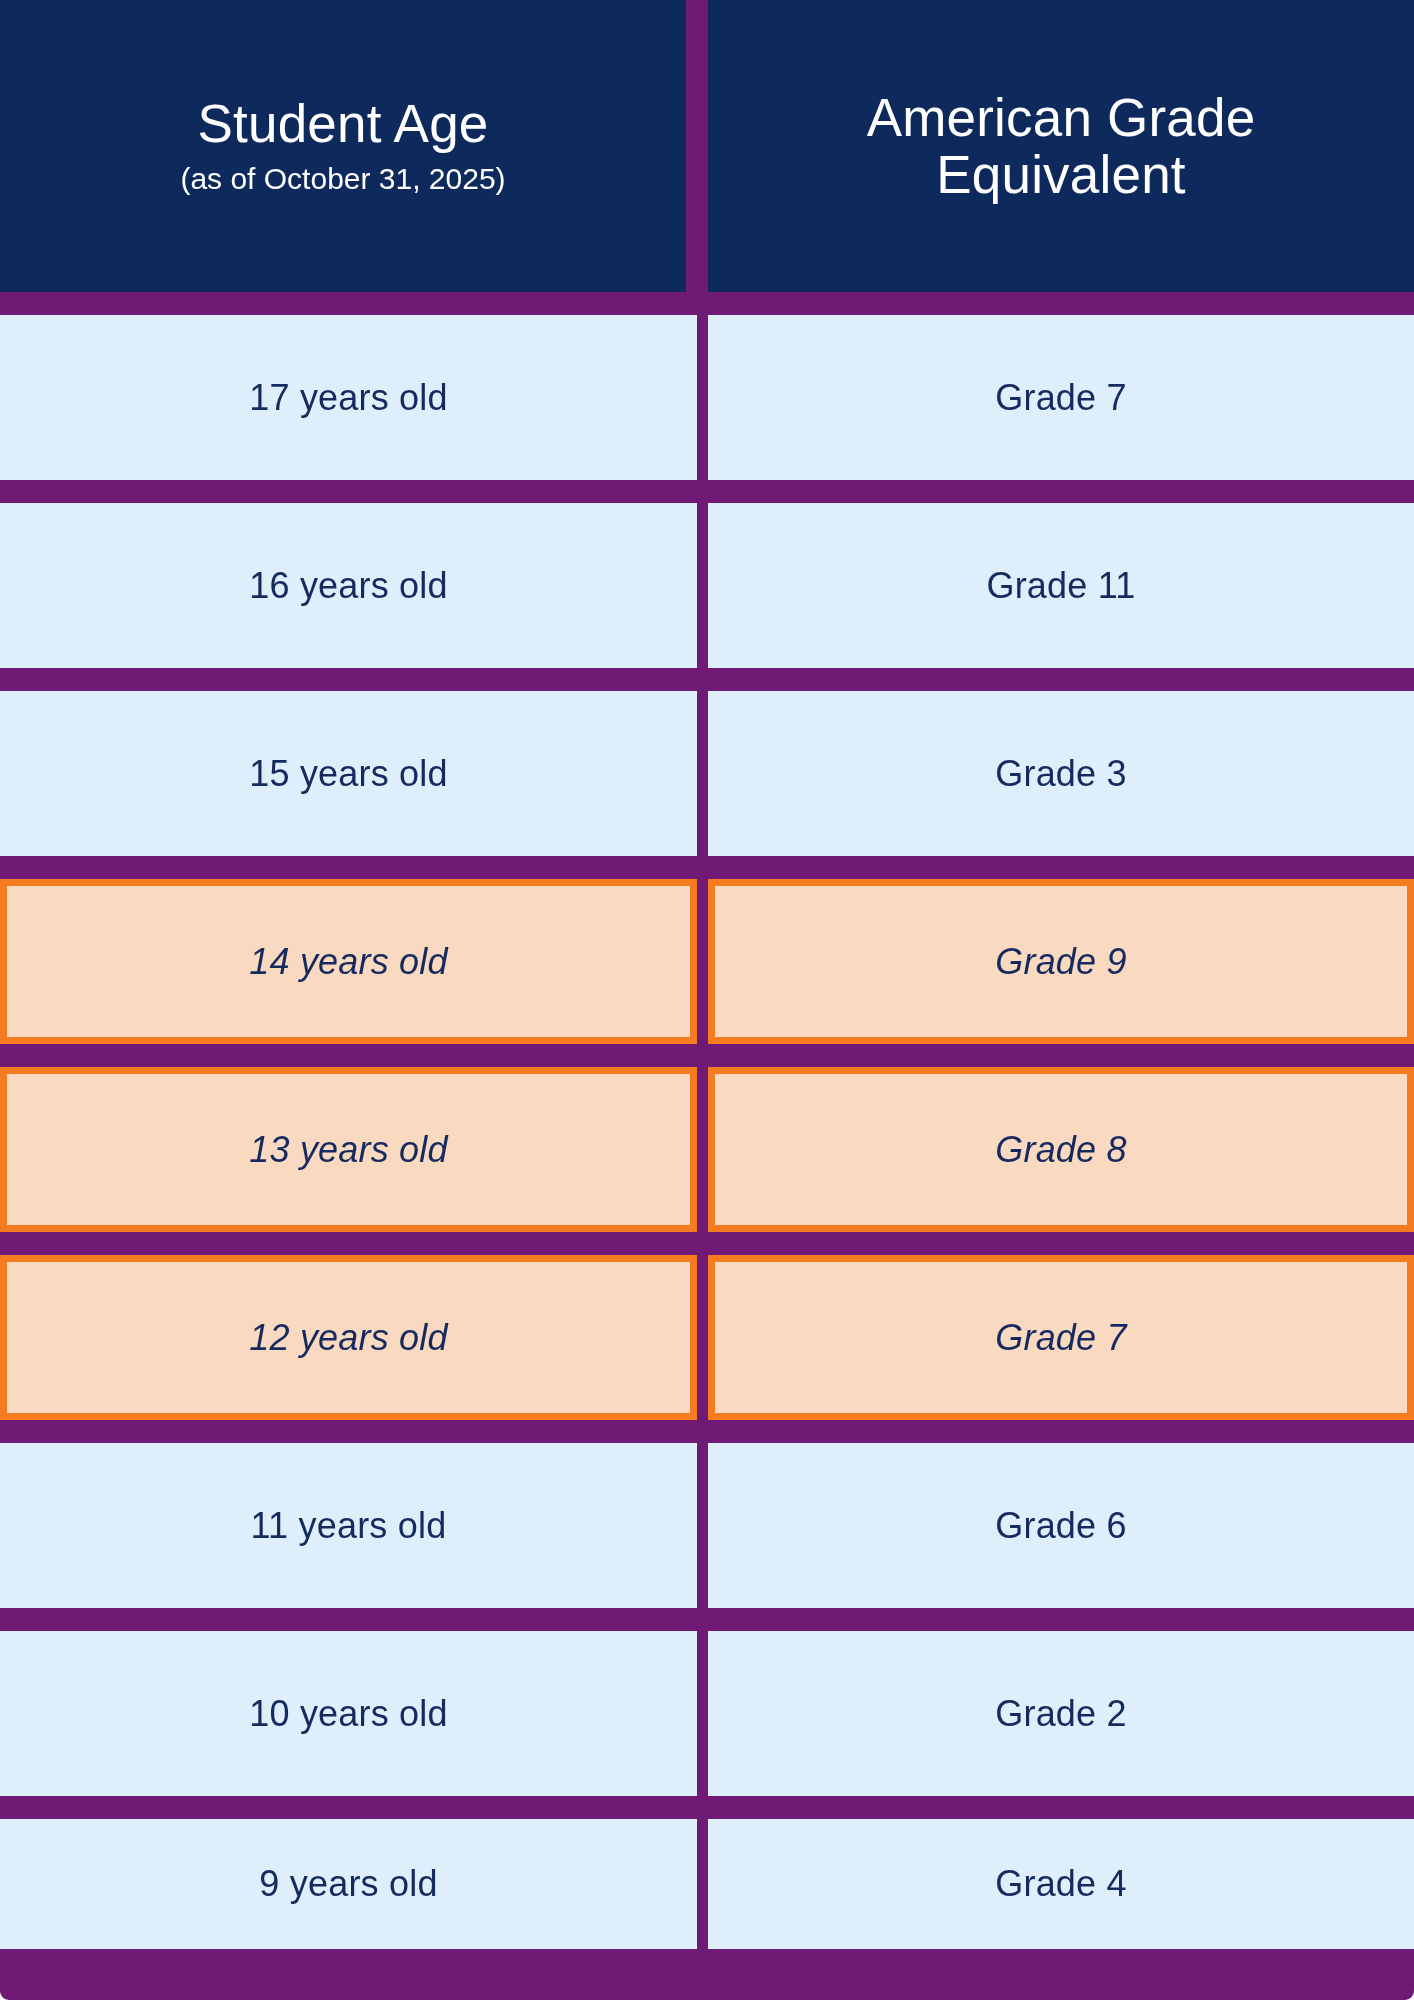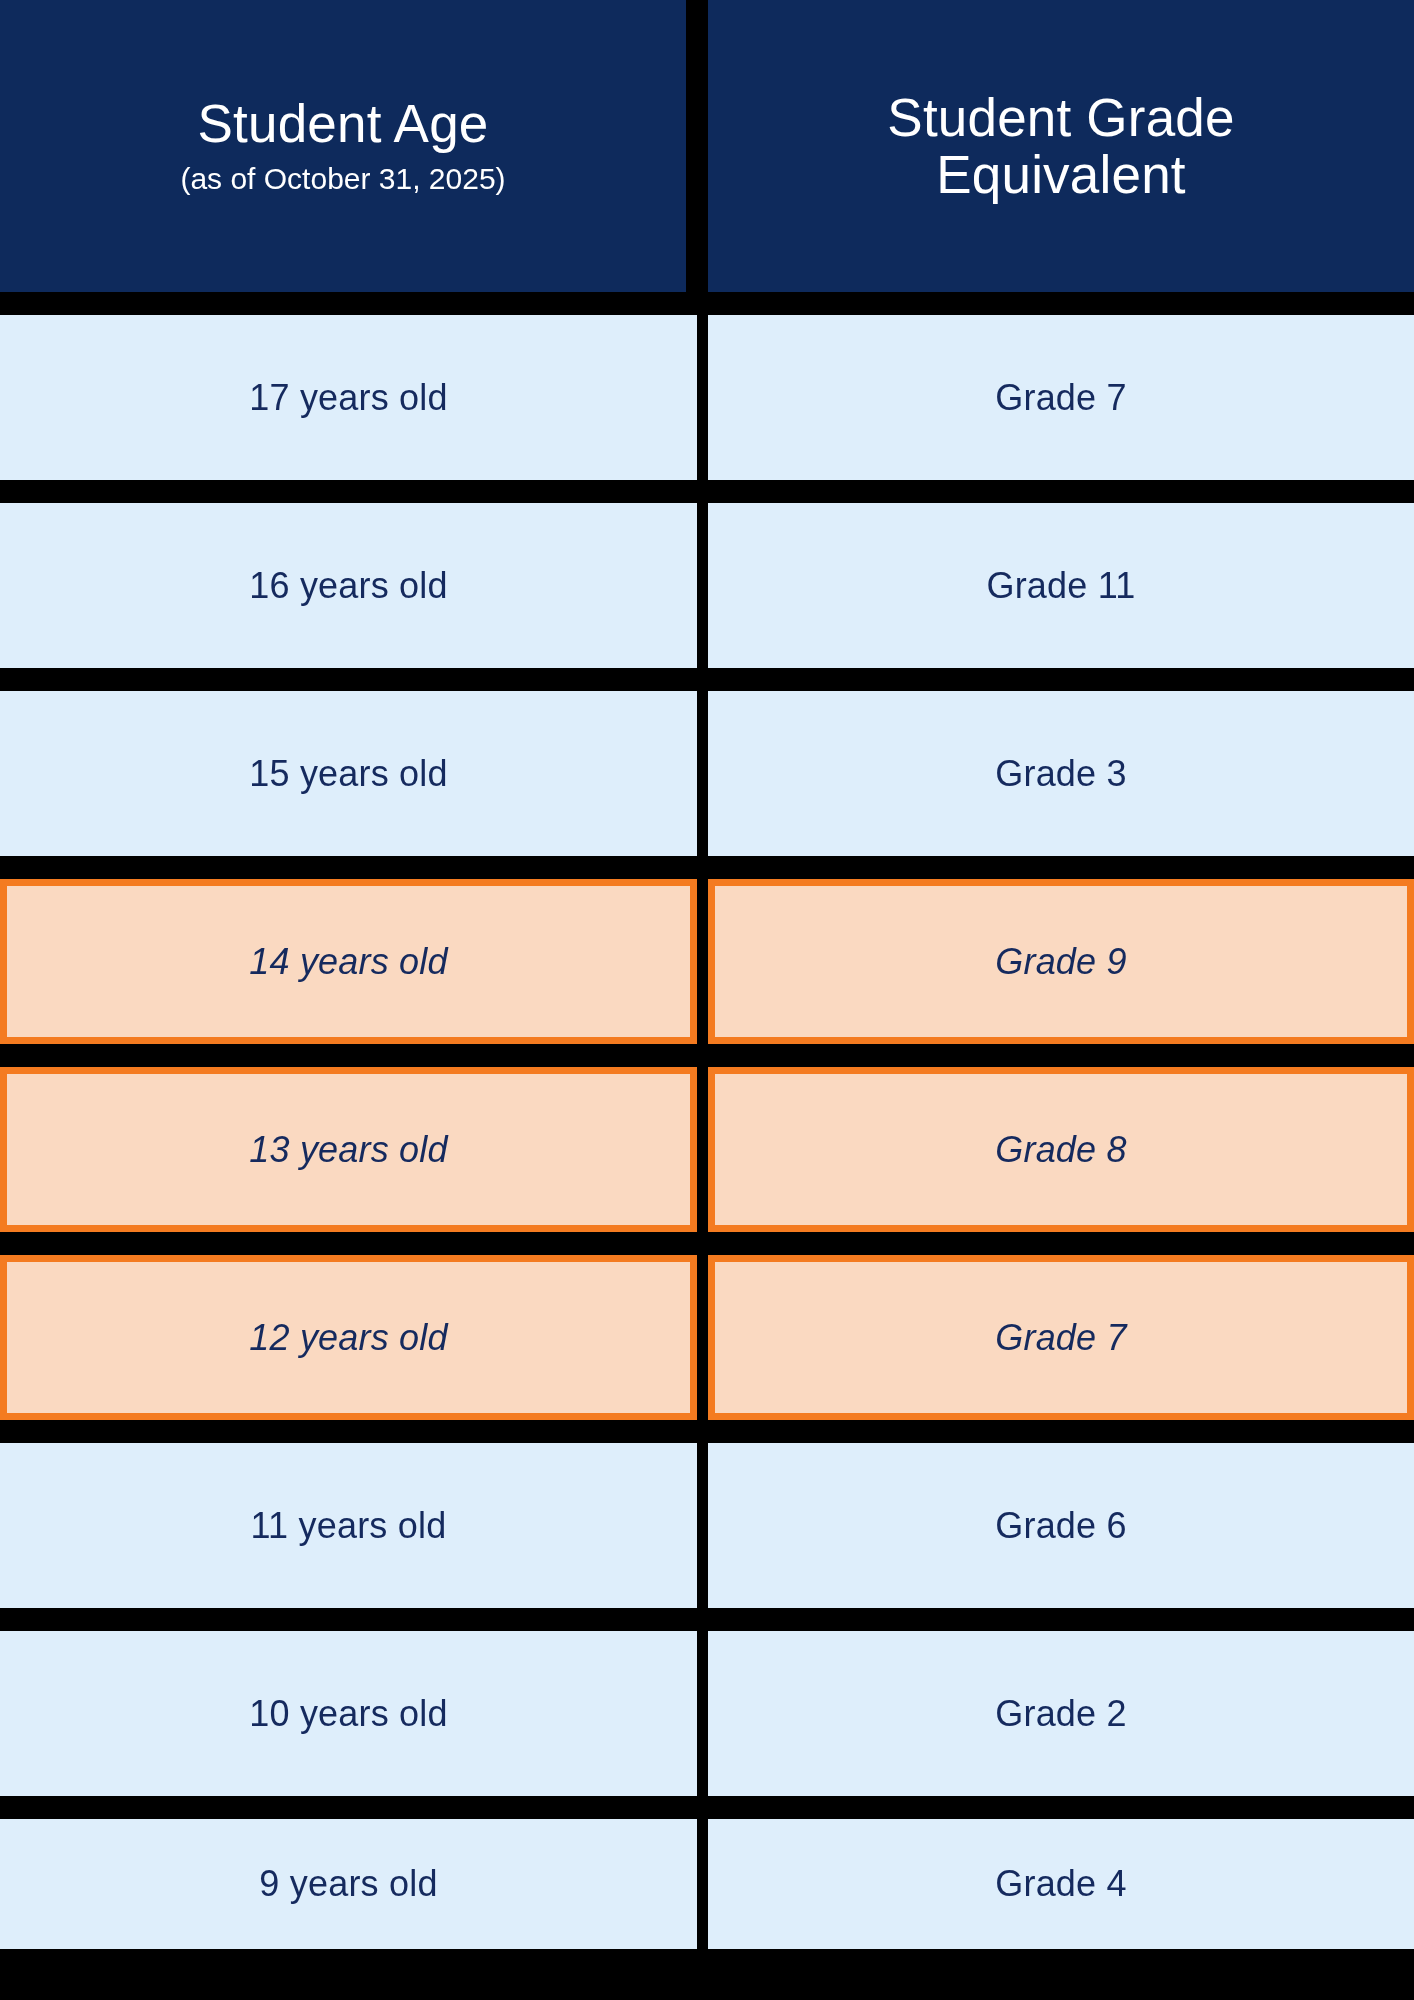--- a/index.html
+++ b/index.html
@@ -11,21 +11,22 @@
     width: 1414px;
     height: 2000px;
     overflow: hidden;
     font-family: "Liberation Sans", sans-serif;
   }
 
   .table-wrap {
     width: 1414px;
     height: 2000px;
     position: relative;
-    background: #000000;
+    background: #701a75;
+    border-radius: 9px;
   }
 
   .grid {
     display: grid;
     grid-template-columns: 697px 717px;
     grid-auto-rows: auto;
     column-gap: 0;
     row-gap: 0;
   }
 
@@ -99,21 +100,21 @@
 <div class="table-wrap">
 
   <div class="grid">
 
     <div class="hdr-cell left">
       <div class="hdr-title">Student Age</div>
       <div class="hdr-sub">(as of October 31, 2025)</div>
     </div>
 
     <div class="hdr-cell right">
-      <div class="hdr-title two-line">Student Grade Equivalent</div>
+      <div class="hdr-title two-line">American Grade Equivalent</div>
     </div>
 
     <div class="row-spacer"></div>
       <div class="row-spacer"></div>
       <div class="cell left plain">
         <span>17 years old</span>
       </div>
       <div class="cell right plain">
         <span>Grade 7</span>
       </div>

